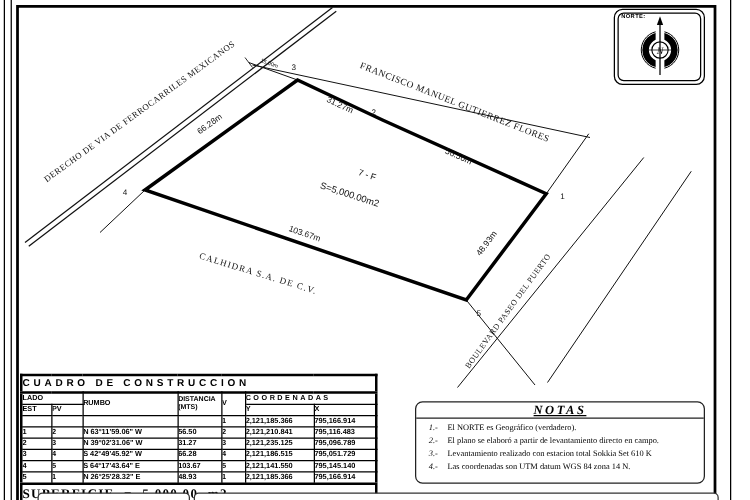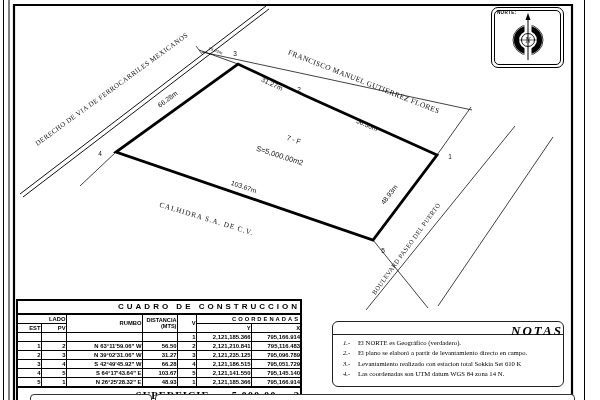--- a/index.html
+++ b/index.html
@@ -4,35 +4,35 @@
 <style>
   html,body{margin:0;padding:0;background:#e8e8e8;}
   .page{position:relative;width:600px;height:400px;background:#ffffff;overflow:hidden;
         font-family:"Liberation Sans",sans-serif;color:#000;}
   svg text{fill:#111;}
   .plan{position:absolute;left:0;top:0;}
 
   
   .ctable{position:absolute;left:16px;top:299px;width:284px;border-collapse:collapse;
           table-layout:fixed;background:#fff;border:2px solid #000;font-weight:bold;}
-  .ctable td{border:1px solid #000;text-align:right;font-size:6px;line-height:1.05;
+  .ctable td{border:1px solid #000;text-align:left;font-size:6px;line-height:1.05;
              padding:0;overflow:hidden;white-space:nowrap;}
   .t-title td{font-size:8px;letter-spacing:3px;height:12px;border-bottom:2px solid #000;}
   .t-h1 td,.t-h2 td{height:8px;font-size:5.8px;}
   .ls2{letter-spacing:2px;}
   .two-line div{font-size:5.6px;line-height:1.05;}
   .t-data td{height:8px;font-size:5.9px;}
   .t-sup td{font-family:"Liberation Serif",serif;font-size:10.5px;letter-spacing:1px;
             word-spacing:4px;height:15px;border-top:2px solid #000;}
 
   
   .notes{position:absolute;left:332px;top:321px;width:230px;height:64px;background:#fff;
          border:1.3px solid #222;border-radius:6px;font-family:"Liberation Serif",serif;}
-  .notes-title{text-align:right;font-style:italic;font-weight:bold;font-size:13px;
-               letter-spacing:2px;border-bottom:1px solid #222;padding:1px 0 0 0;height:11px;}
+  .notes-title{text-align:center;font-style:italic;font-weight:bold;font-size:10px;
+               letter-spacing:2px;border-bottom:1px solid #222;padding:1px 0 0 0;height:11px;text-decoration:underline;}
   .note-row{display:flex;font-size:6.7px;margin:3.6px 8px 0 10px;white-space:nowrap;}
   .note-num{width:15px;font-style:italic;flex:none;}
 
   
   .northbox{position:absolute;left:491px;top:7px;width:71px;height:59px;background:#fff;
             border:1.4px solid #000;border-radius:7px;}
   .northbox-inner{position:absolute;left:2px;top:2px;right:2px;bottom:2px;
                   border:0.8px solid #000;border-radius:5px;}
   .norte-label{position:absolute;left:5px;top:2px;font-size:4.6px;font-weight:bold;
                letter-spacing:0.3px;}

